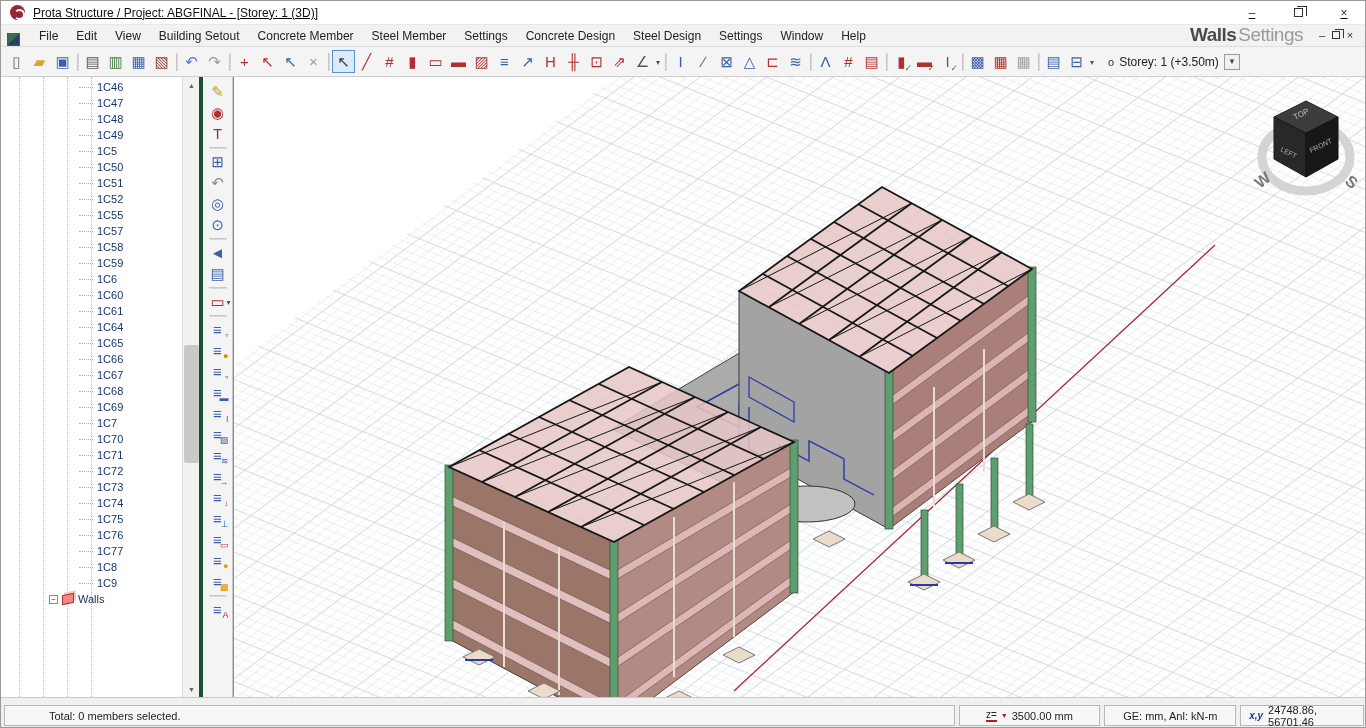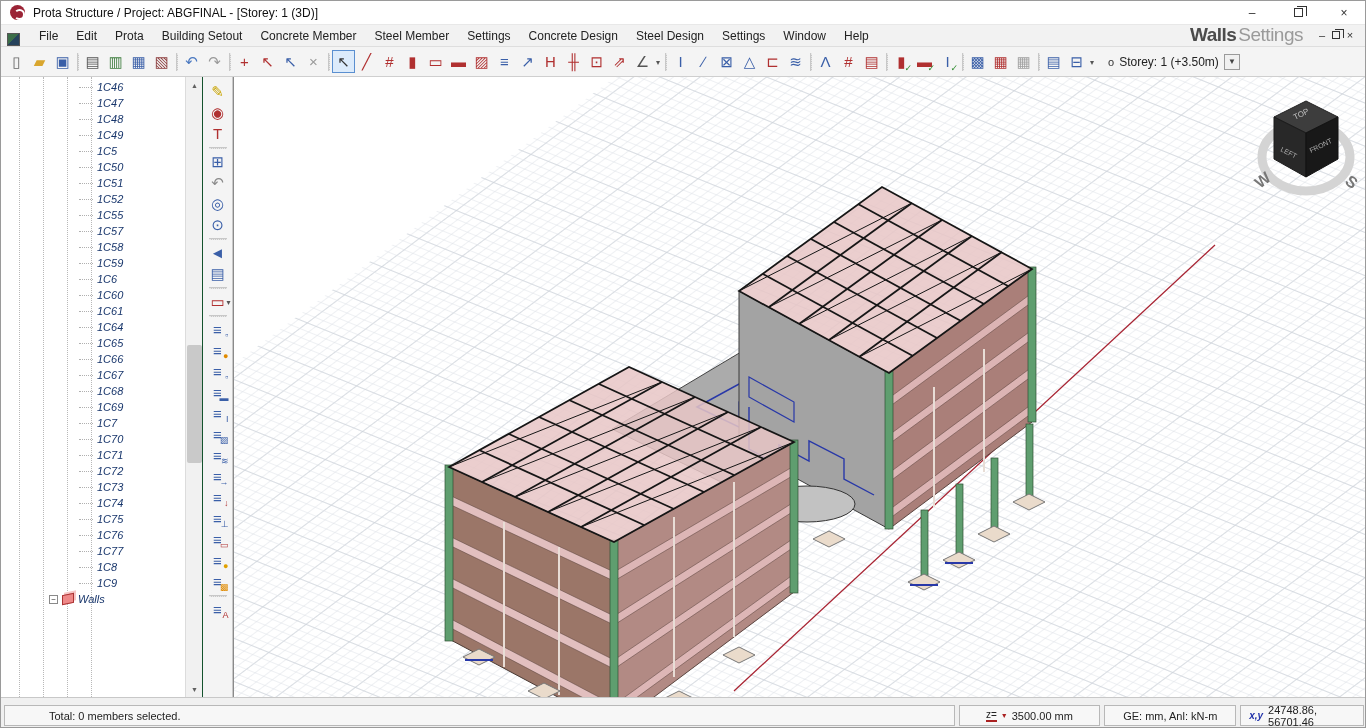--- a/index.html
+++ b/index.html
@@ -1,20 +1,20 @@
 <!DOCTYPE html>
 <html><head>
 <meta charset="utf-8">
 <style>
   html,body{margin:0;padding:0;background:#dcdcdc;}
   *{box-sizing:border-box;font-family:"Liberation Sans",sans-serif;}
   #app{position:relative;width:1366px;height:728px;background:#fff;overflow:hidden;border:1px solid #9a9a9a;}
 
   
-  .titlebar{position:absolute;left:0;top:0;width:1366px;height:24px;background:#ffffff;display:flex;align-items:center;border-bottom:1px solid #e8e8e8;}
+  .titlebar{position:absolute;left:0;top:0;width:1366px;height:24px;background:#ffffff;display:flex;align-items:center;border-bottom:1px solid #e8e8e8;text-decoration:underline;}
   .app-icon{width:15px;height:15px;border-radius:50%;background:#9b2436;margin:0 8px 0 9px;position:relative;}
   .app-icon::after{content:"";position:absolute;left:4px;top:4px;width:7px;height:7px;border-radius:50%;border:2px solid #fff;border-left-color:transparent;}
   .title-text{font-size:12px;color:#111;}
   .win-controls{margin-left:auto;display:flex;height:100%;}
   .win-btn{width:46px;height:100%;display:flex;align-items:center;justify-content:center;font-size:12px;color:#333;}
   .win-max-glyph{width:9px;height:9px;border:1px solid #333;position:relative;background:#fff;}
   .win-max-glyph::before{content:"";position:absolute;left:2px;top:-3px;width:9px;height:9px;border:1px solid #333;border-bottom:none;border-left:none;}
 
   
   .menubar{position:absolute;left:0;top:24px;width:1366px;height:22px;background:#f2f2f2;display:flex;align-items:flex-end;border-bottom:1px solid #dedede;}
@@ -41,21 +41,21 @@
   .tool-btn[data-caret]::after{content:"▾";font-size:8px;color:#555;position:absolute;right:-7px;top:7px;}
   .tool-btn[data-caret]{margin-right:8px;}
   .storey-ctl{display:flex;align-items:center;gap:5px;margin-left:12px;font-size:12px;color:#222;}
   .storey-marker{font-size:11px;color:#333;}
   .storey-drop{width:16px;height:16px;border:1px solid #9a9a9a;background:#f0f0f0;font-size:8px;color:#444;display:flex;align-items:center;justify-content:center;}
 
   
   .main{position:absolute;left:0;top:76px;width:1366px;height:620px;display:flex;}
 
   
-  .tree-panel{position:relative;width:202px;height:620px;background:#fff;border-right:1px solid #14532d;overflow:hidden;font-style:italic;}
+  .tree-panel{position:relative;width:202px;height:620px;background:#fff;border-right:4px solid #14532d;overflow:hidden;}
   .tree-guides{position:absolute;top:0;left:0;height:100%;width:100%;pointer-events:none;}
   .tree-guides div{position:absolute;top:0;height:100%;border-left:1px dotted #b8b8b8;}
   .tree-rows{position:absolute;left:0;top:2px;width:185px;}
   .tree-row{height:16px;display:flex;align-items:center;font-size:11px;color:#17356b;white-space:nowrap;}
   .tree-row.leaf{padding-left:96px;position:relative;}
   .tree-row.leaf::before{content:"";position:absolute;left:78px;top:8px;width:14px;border-top:1px dotted #b0b0b0;}
   .walls-row{padding-left:48px;gap:4px;}
   .minus-box{width:9px;height:9px;border:1px solid #8a8a8a;background:#fff;font-size:8px;line-height:7px;text-align:center;color:#333;}
   .wall-glyph{width:12px;height:10px;background:#e88;border:1px solid #a33;transform:skewY(-12deg);box-shadow:2px -2px 0 #f6c8c8;}
   .tree-scroll{position:absolute;right:0;top:0;width:17px;height:100%;background:#f1f1f1;border-left:1px solid #dcdcdc;}
@@ -108,21 +108,21 @@
   <div class="menubar">
     <div class="mdi-icon"></div>
     <div class="tbar">
         <div class="menu-item">
           <span>File</span>
         </div>
         <div class="menu-item">
           <span>Edit</span>
         </div>
         <div class="menu-item">
-          <span>Prota</span>
+          <span>View</span>
         </div>
         <div class="menu-item">
           <span>Building Setout</span>
         </div>
         <div class="menu-item">
           <span>Concrete Member</span>
         </div>
         <div class="menu-item">
           <span>Steel Member</span>
         </div>

